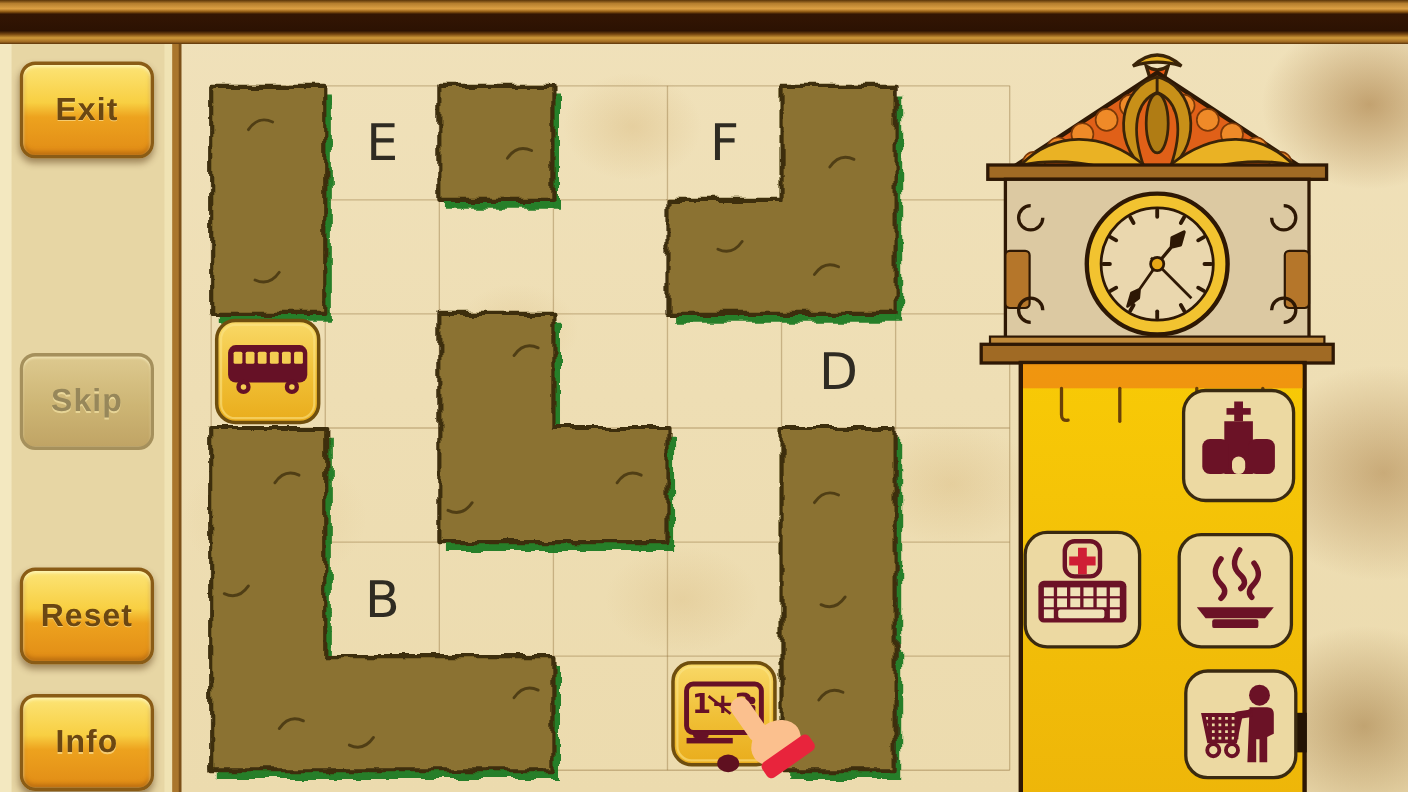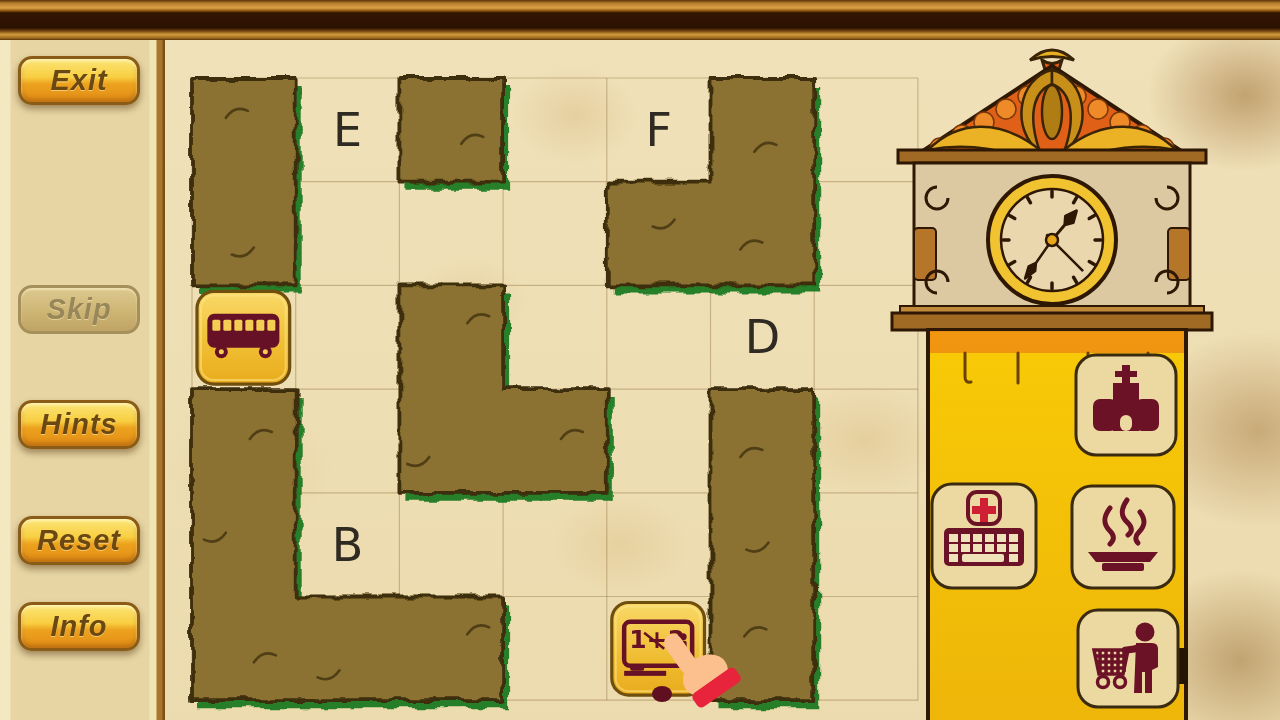--- a/index.html
+++ b/index.html
@@ -24,34 +24,35 @@
       #331503 32%, #2c1202 70%, #7a4a12 78%,
       #d09a3a 86%, #a06a22 95%, #5a3408 100%);
   }
   .sidebar{
     position:absolute;left:0;top:40px;width:165px;height:680px;z-index:20;
     background:linear-gradient(90deg,
       #f3e8c0 0px, #f3e8c0 10px, #e7d6a4 11px, #e7d6a4 149px,
       #f0e3b4 150px, #f0e3b4 156px, #aa762c 157px, #aa762c 162px, #7c5018 163px, #7c5018 165px);
   }
   .btn{
-    position:absolute;left:18px;width:122px;height:49px;border-radius:14px;
+    position:absolute;left:18px;width:122px;height:88px;border-radius:14px;
     border:3px solid #8a5c16;box-sizing:border-box;
     background:linear-gradient(180deg,#fce476 0%,#f8cf42 42%,#eda21e 58%,#e18c16 100%);
     box-shadow:0 4px 7px rgba(70,35,0,.45), inset 0 2px 3px rgba(255,250,200,.8), inset 0 -3px 4px rgba(150,80,10,.5);
     color:#6b4712;font-weight:bold;font-size:29px;letter-spacing:1px;
     display:flex;align-items:center;justify-content:center;
     text-shadow:0 1px 0 rgba(255,240,180,.55);
-    cursor:pointer;user-select:none;font-style:italic;
+    cursor:pointer;user-select:none;
   }
   .btn.disabled{
     background:linear-gradient(180deg,#ddc98f 0%,#cdb574 55%,#c0a465 100%);
     border-color:#a5905c;color:#97875a;
     box-shadow:inset 0 2px 2px rgba(255,250,210,.5);
     cursor:default;
+    margin-top:36px;
   }
   #board-svg{position:absolute;left:0;top:0;z-index:10;}
 </style>
 </head>
 <body>
 
 <div class="stage">
 
   <div class="topbar"></div>
 
@@ -326,18 +327,17 @@
         <rect x="-9" y="-42" width="18" height="46" rx="9" fill="#fbc08e"></rect>
         <ellipse cx="8" cy="12" rx="24" ry="19" fill="#fbc08e"></ellipse>
         <rect x="-16" y="20" width="52" height="17" rx="5" fill="#e8243c"></rect>
       </g>
     </g>
   </svg>
 
   <div class="sidebar">
     <div class="btn" style="top:16px">Exit</div>
     <div class="btn disabled" style="top:245px">Skip</div>
-    <div class="btn" style="top:360px">Hints</div>
     <div class="btn" style="top:476px">Reset</div>
-    <div class="btn" style="top:562px">Info</div>
+    <div class="btn" style="top:591px">Info</div>
   </div>
 
 </div>
 
 </body></html>

